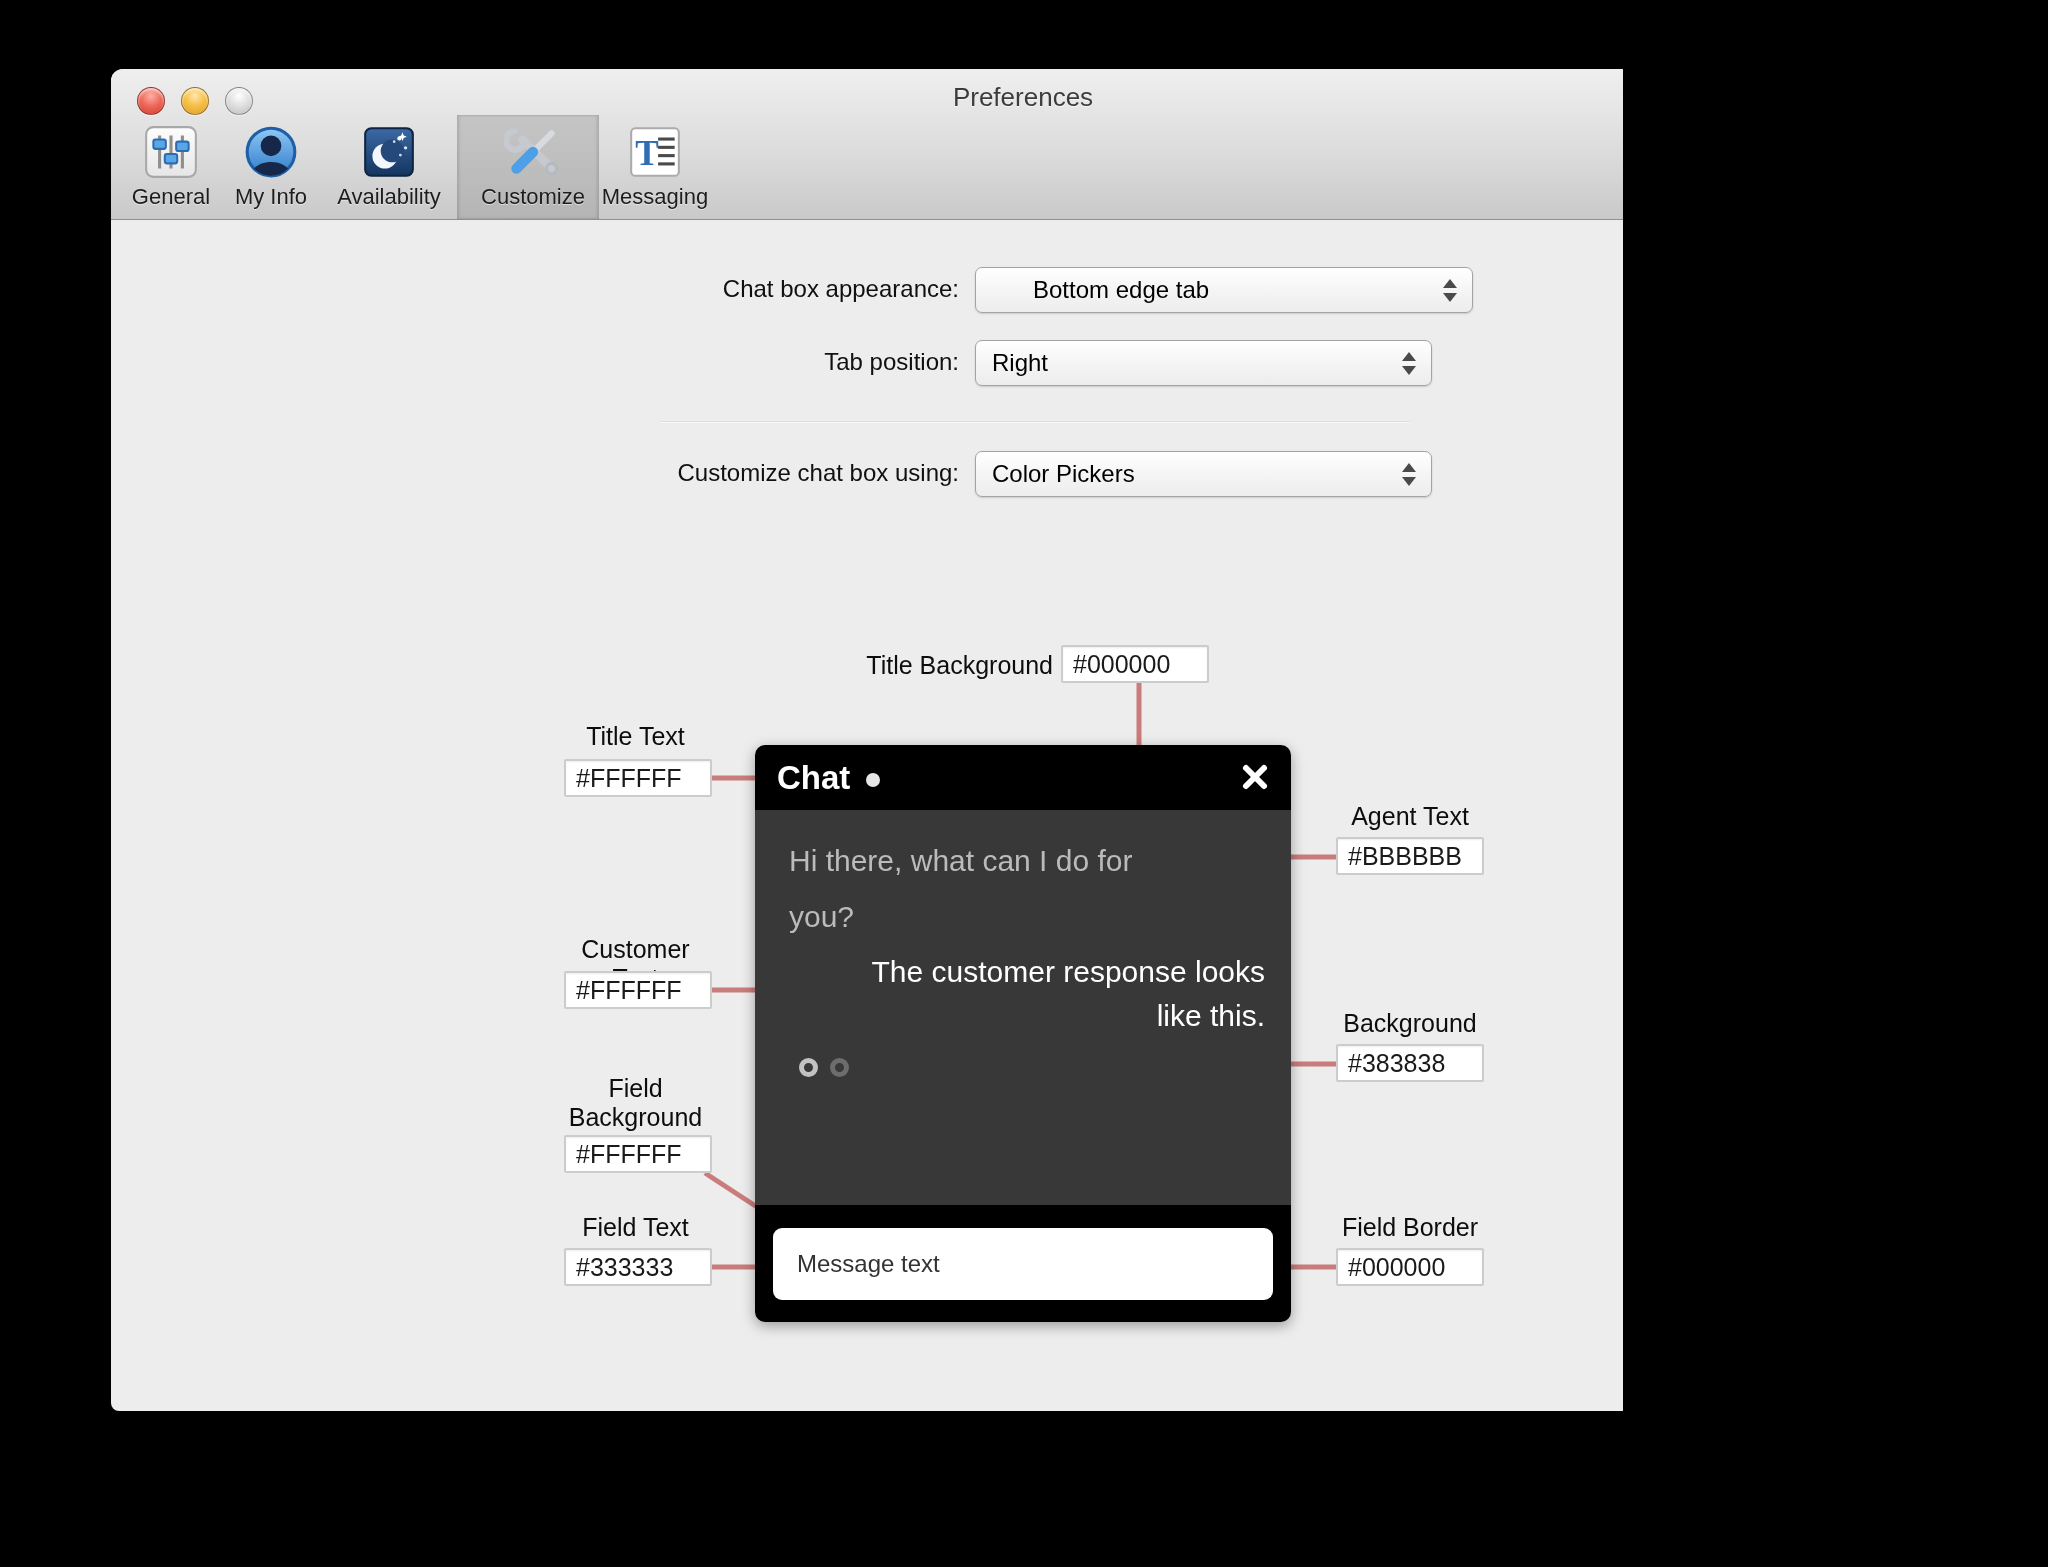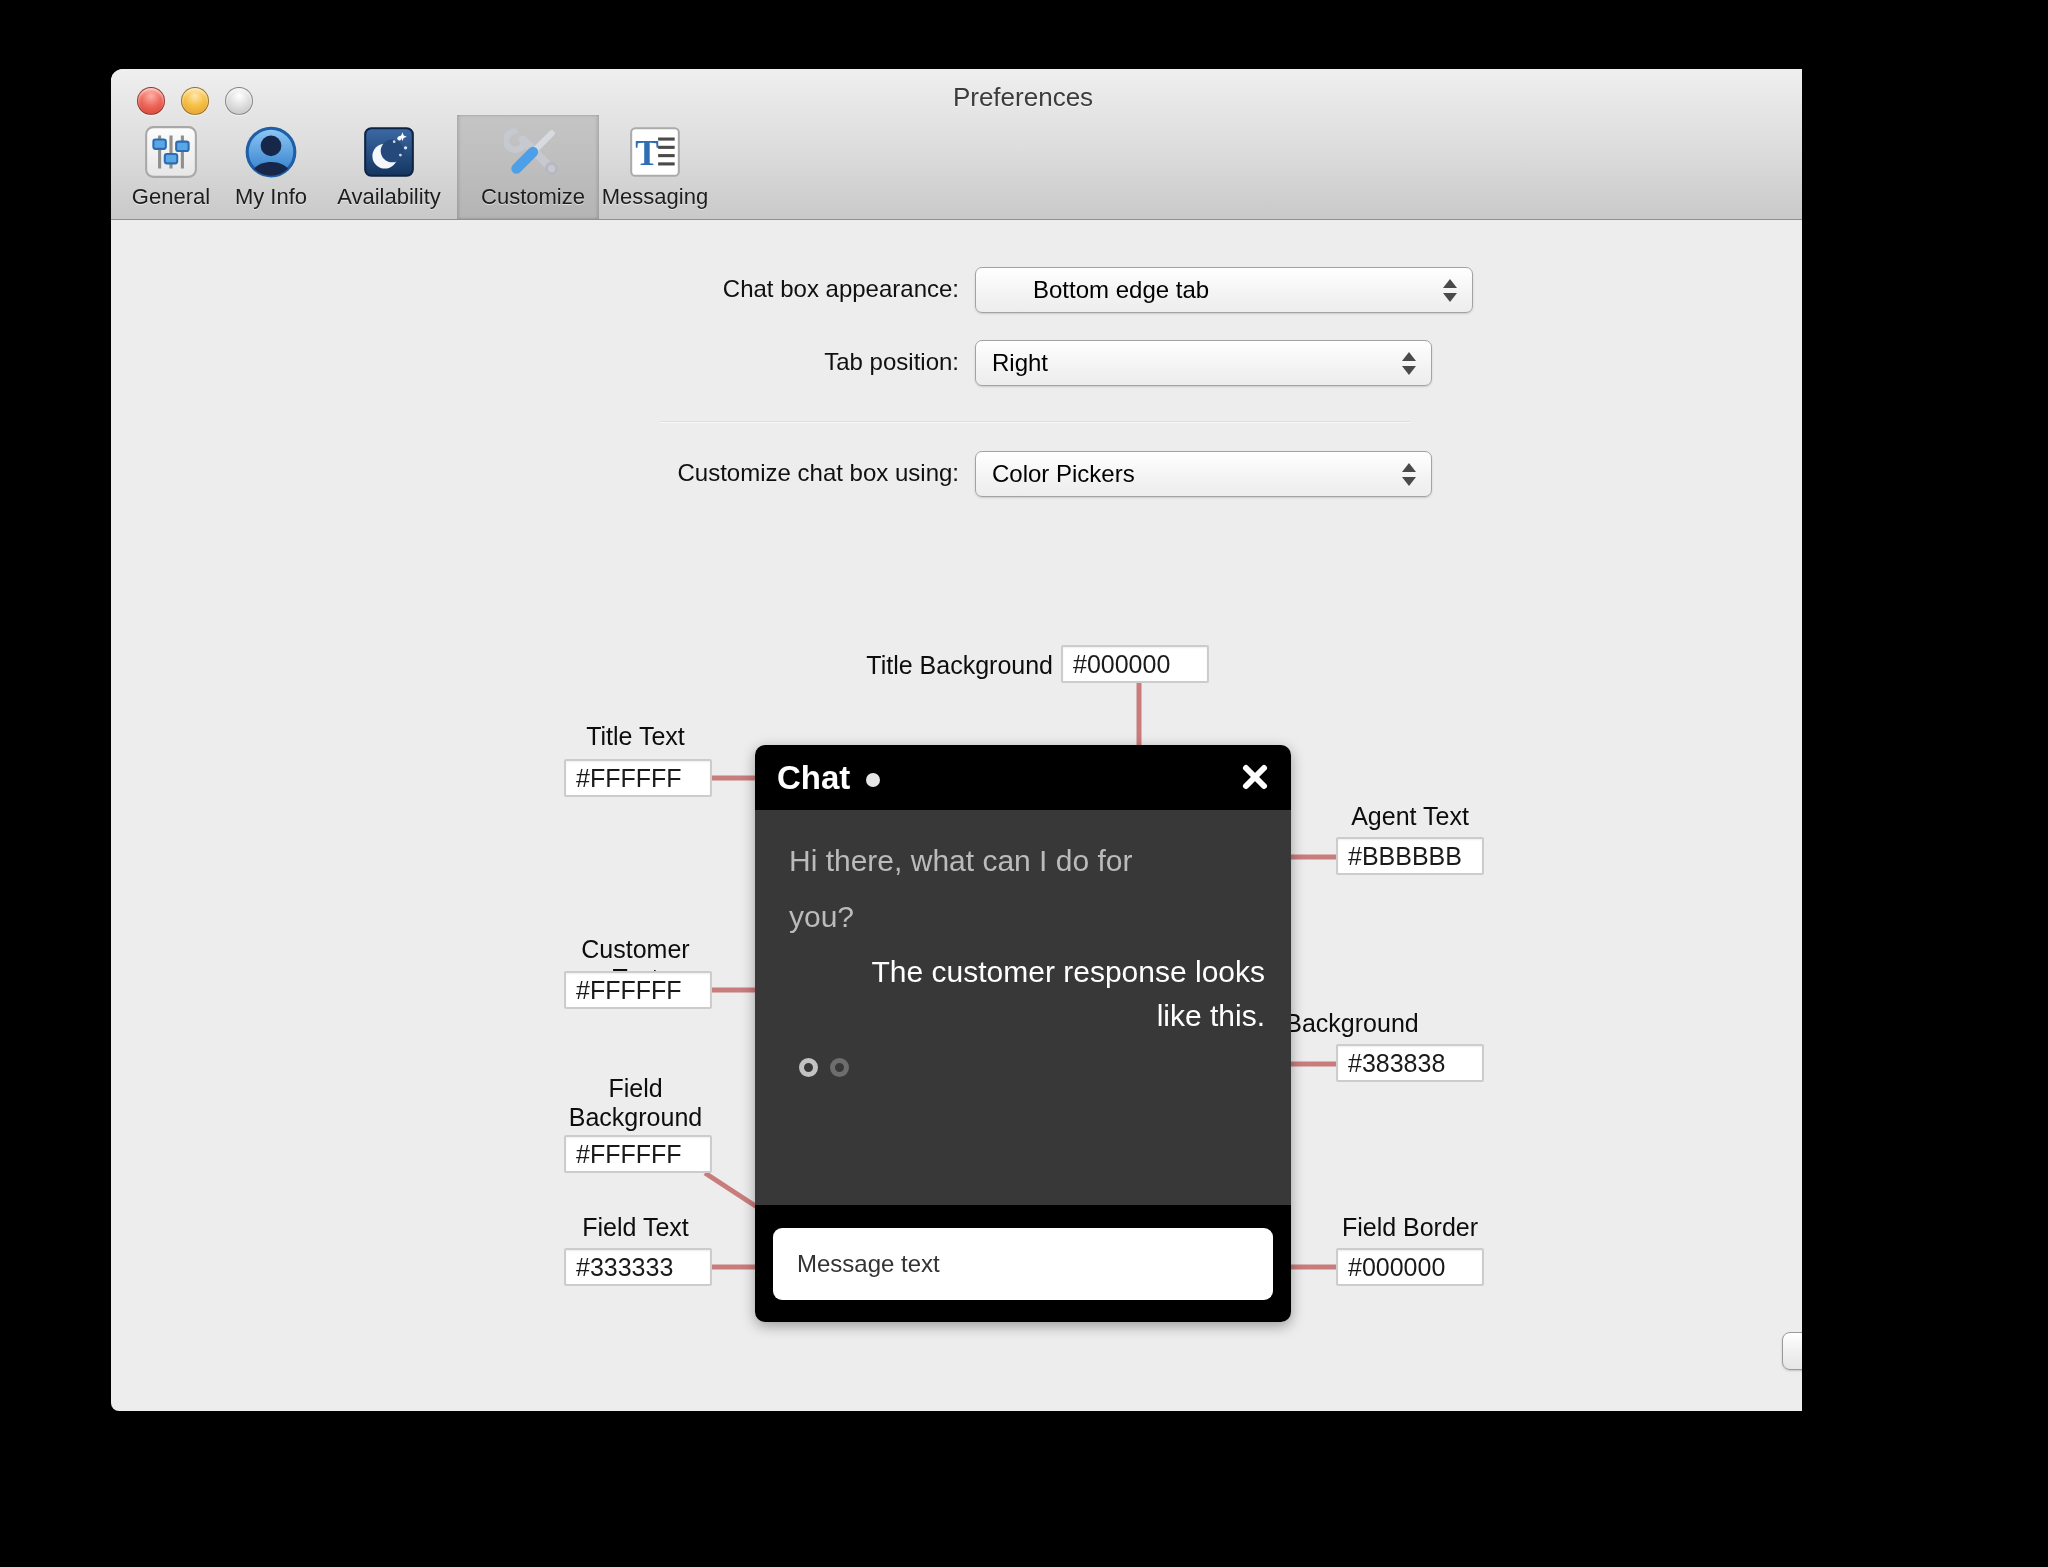--- a/index.html
+++ b/index.html
@@ -1,16 +1,16 @@
 <!DOCTYPE html>
 <html style="--chat-title-bg: #000000; --chat-title-text: #FFFFFF; --chat-agent-text: #BBBBBB; --chat-customer-text: #FFFFFF; --chat-bg: #383838; --chat-field-bg: #FFFFFF; --chat-field-text: #333333; --chat-field-border: #000000; --connector: #c97c7c;"><head>
 <meta charset="utf-8">
 <style>
   html,body{margin:0;padding:0;background:#000;}
-  .stage{position:relative;width:1802px;height:1567px;background:#000;overflow:hidden;
+  .stage{position:relative;width:1623px;height:1567px;background:#000;overflow:hidden;
          font-family:"Liberation Sans",sans-serif;}
   .window{position:absolute;left:111px;top:69px;width:1824px;height:1342px;
           background:#ededed;border-radius:12px 12px 8px 8px;overflow:hidden;
           box-shadow:0 20px 60px rgba(0,0,0,.8);}
   
   .header{position:absolute;left:0;top:0;width:100%;height:150px;
           background:linear-gradient(180deg,#efefef 0%,#dcdcdc 55%,#c9c9c9 100%);
           border-bottom:1px solid #8f8f8f;}
   .win-title{position:absolute;left:0;top:13px;width:100%;text-align:center;
              font-size:26px;color:#3c3c3c;text-shadow:0 1px 0 rgba(255,255,255,.65);}
@@ -227,21 +227,21 @@
 
     <div class="cp-label" style="left:453px;top:653px;width:143px;">Title Text</div>
     <input class="hexfield" style="left: 453px; top: 690px;" value="#FFFFFF">
 
     <div class="cp-label" style="left:1225px;top:733px;width:148px;">Agent Text</div>
     <input class="hexfield" style="left: 1225px; top: 768px;" value="#BBBBBB">
 
     <div class="cp-label" style="left:453px;top:866px;width:143px;">Customer Text</div>
     <input class="hexfield" style="left: 453px; top: 902px;" value="#FFFFFF">
 
-    <div class="cp-label" style="left:1167px;top:940px;width:148px;">Background</div>
+    <div class="cp-label" style="left:1225px;top:940px;width:148px;">Background</div>
     <input class="hexfield" style="left: 1225px; top: 975px;" value="#383838">
 
     <div class="cp-label" style="left:453px;top:1005px;width:143px;">Field Background</div>
     <input class="hexfield" style="left: 453px; top: 1066px;" value="#FFFFFF">
 
     <div class="cp-label" style="left:453px;top:1144px;width:143px;">Field Text</div>
     <input class="hexfield" style="left: 453px; top: 1179px;" value="#333333">
 
     <div class="cp-label" style="left:1225px;top:1144px;width:148px;">Field Border</div>
     <input class="hexfield" style="left: 1225px; top: 1179px;" value="#000000">

